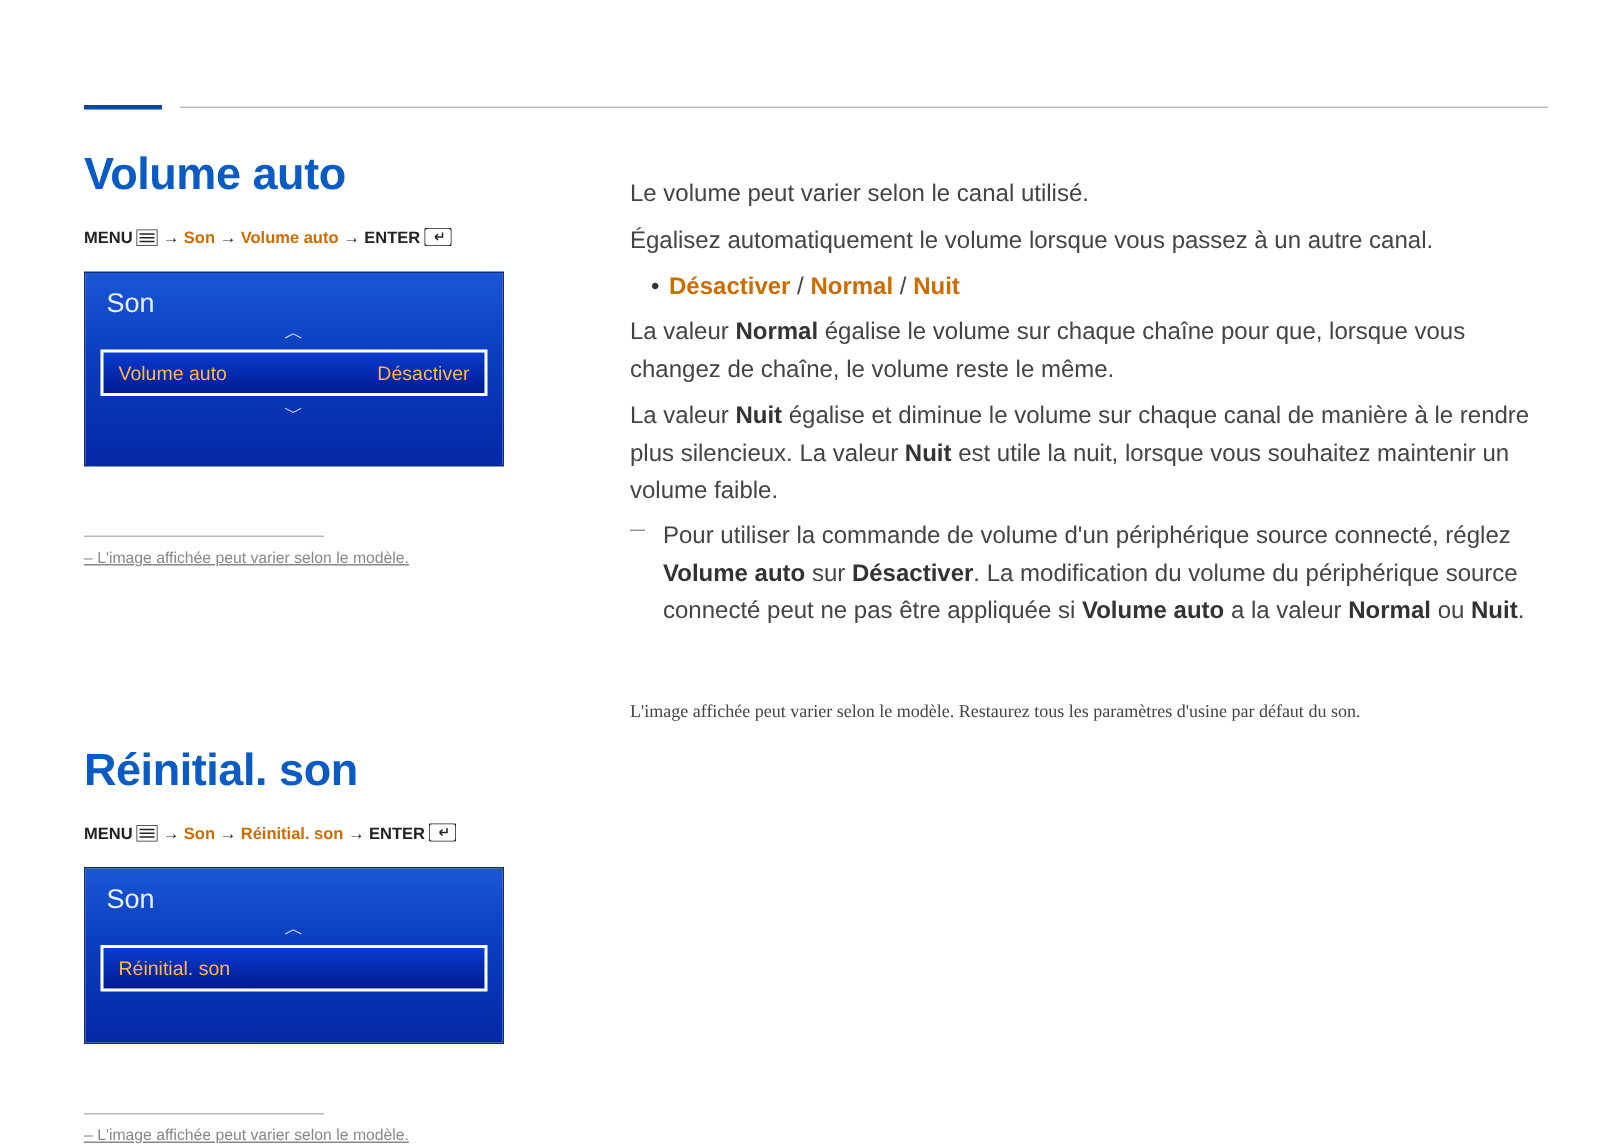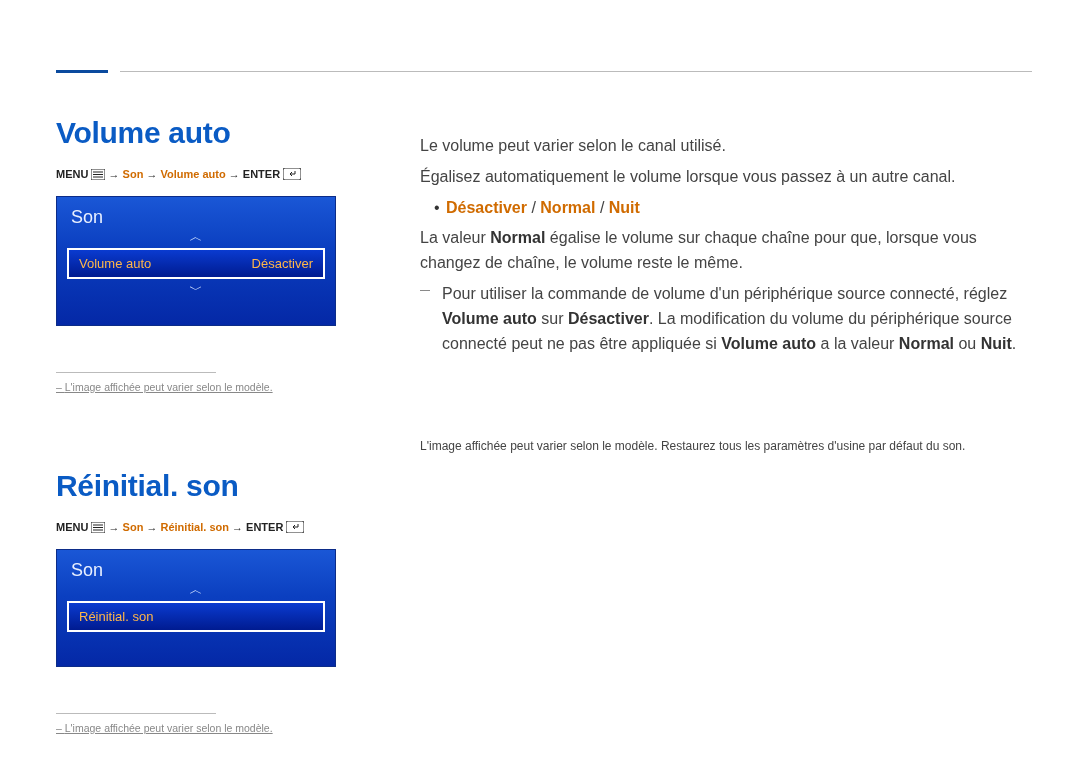--- a/index.html
+++ b/index.html
@@ -1,22 +1,22 @@
 <!DOCTYPE html>
 <html><head>
 <meta charset="utf-8">
 <style>
   * { box-sizing: border-box; margin: 0; padding: 0; }
   html, body { width: 1080px; height: 763px; background: #fff; font-family: Arial, Helvetica, sans-serif; color: #333; }
-  .page { position: relative; width: 1080px; height: 567px; padding: 76px 48px 0 56px; }
+  .page { position: relative; width: 1080px; height: 567px; padding: 60px 48px 0 56px; }
   .top-rule-accent { position: absolute; top: 70px; left: 56px; width: 52px; height: 3px; background: #0a4a9e; }
   .top-rule { position: absolute; top: 71px; left: 120px; right: 48px; height: 1px; background: #bbb; }
   .left-col { float: left; width: 348px; }
   .right-col { float: left; width: 610px; margin-left: 16px; padding-top: 58px; font-size: 16px; line-height: 1.55; color: #444; }
-  .right-col-2 { float: left; width: 610px; margin-left: 16px; font-size: 12px; line-height: 1.55; color: #444; padding-top: 8px;}
+  .right-col-2 { float: left; width: 610px; margin-left: 16px; font-size: 12px; line-height: 1.55; color: #444; padding-top: 8px; font-family: Liberation Serif, serif;}
 
   h1.section-title { font-size: 30px; font-weight: 600; color: #0a5bc4; margin-top: 40px; margin-bottom: 18px; letter-spacing: -0.3px;}
   .menu-path { font-size: 11px; font-weight: bold; color: #222; margin-bottom: 14px; }
   .menu-path .hl { color: #d06b00; font-weight: bold; }
   .icon-small { display: inline-block; vertical-align: -2px; }
 
   
   .tv-box {
     width: 280px; height: 130px;
     background: linear-gradient(to bottom, #1a57d6 0%, #0b3fc0 40%, #0428a6 100%);
@@ -111,20 +111,23 @@
       <div class="bullet">
         <span class="opt-red">Désactiver</span>
         <span> / </span>
         <span class="opt-red">Normal</span>
         <span> / </span>
         <span class="opt-red">Nuit</span>
       </div>
       <p>
         <span>La valeur </span><span class="strong">Normal</span><span> égalise le volume sur chaque chaîne pour que, lorsque vous changez de chaîne, le volume reste le même.</span>
       </p>
+      <p>
+        <span>La valeur </span><span class="strong">Nuit</span><span> égalise et diminue le volume sur chaque canal de manière à le rendre plus silencieux. La valeur </span><span class="strong">Nuit</span><span> est utile la nuit, lorsque vous souhaitez maintenir un volume faible.</span>
+      </p>
       <div class="note-line">
         <span>Pour utiliser la commande de volume d'un périphérique source connecté, réglez </span><span class="strong">Volume auto</span><span> sur </span><span class="strong">Désactiver</span><span>. La modification du volume du périphérique source connecté peut ne pas être appliquée si </span><span class="strong">Volume auto</span><span> a la valeur </span><span class="strong">Normal</span><span> ou </span><span class="strong">Nuit</span><span>.</span>
       </div>
     </div>
   </div>
 
   <div class="spacer-mid"></div>
 
   <div class="section-block">
     <div class="left-col">

